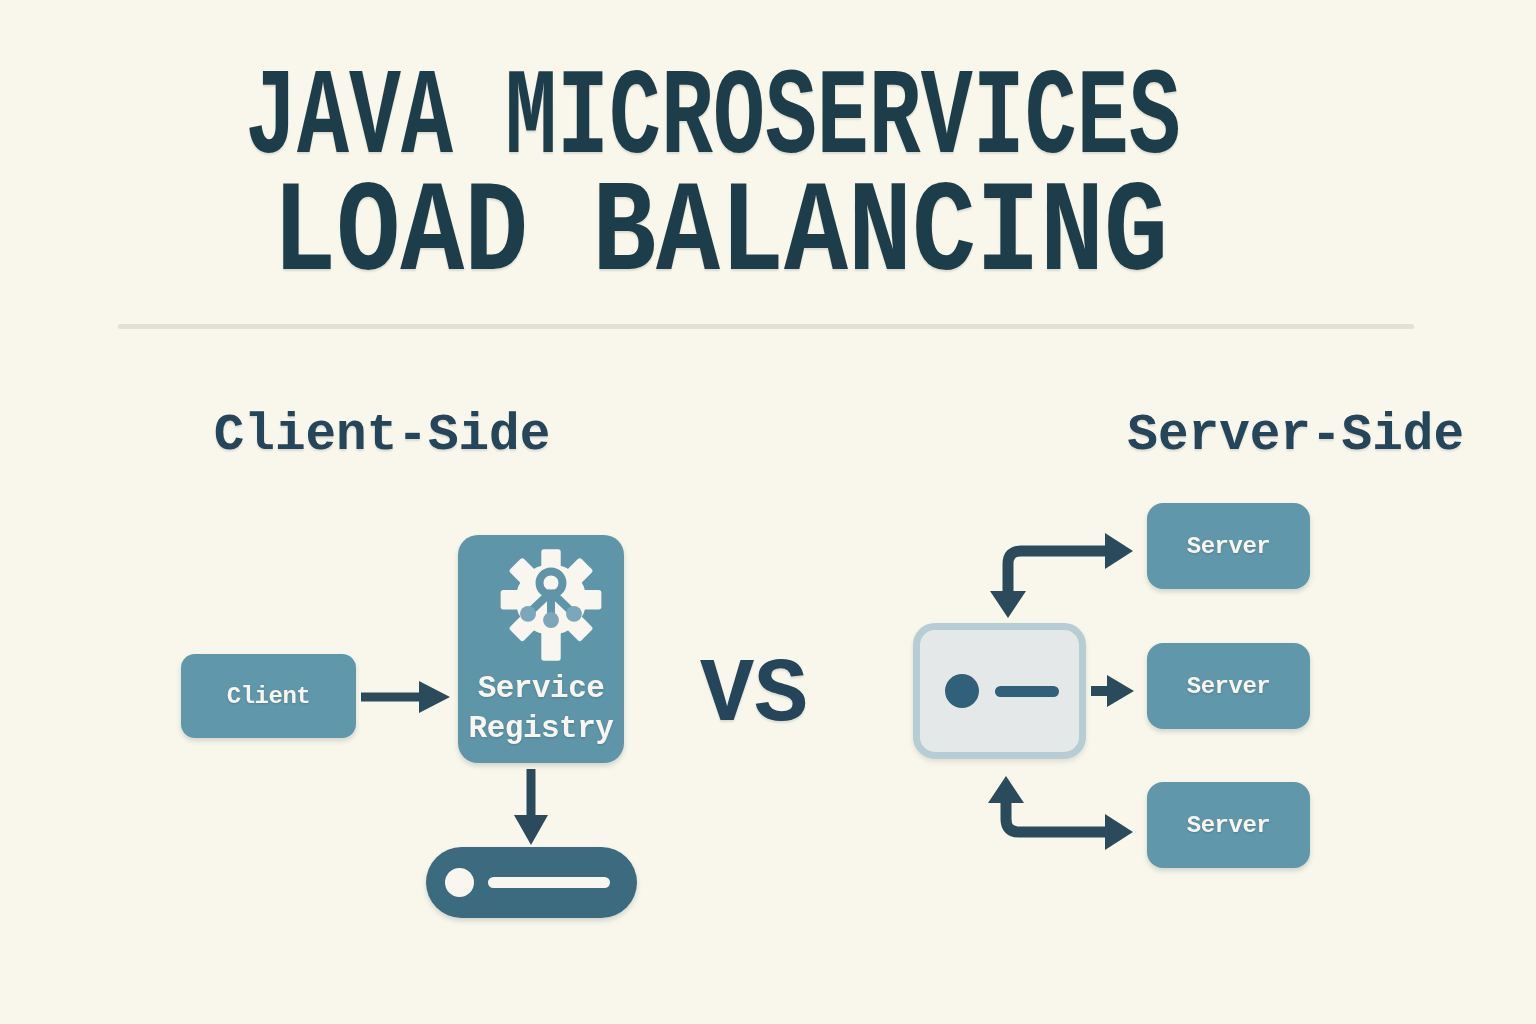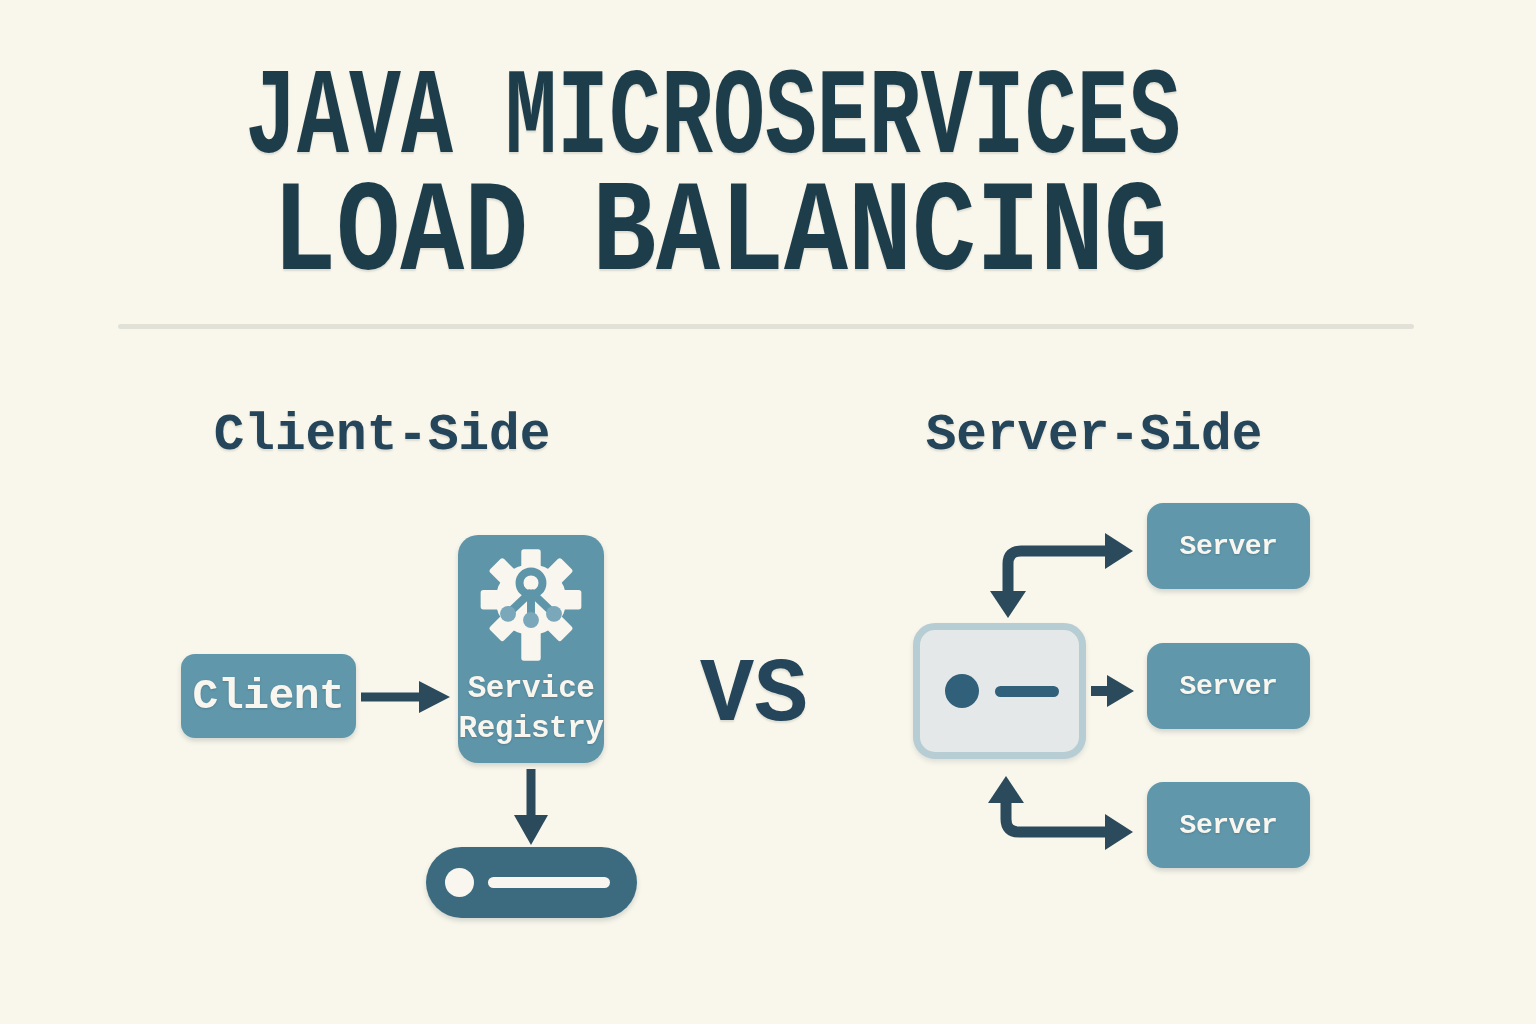--- a/index.html
+++ b/index.html
@@ -18,35 +18,35 @@
   .t1 .stretch{transform:scaleX(0.71);}
   .t2 .stretch{transform:scaleX(0.82);}
   
   .divider{position:absolute;left:118px;top:324px;width:1296px;height:5px;
     background:#e2e1d8;border-radius:3px;}
   
   .heading{position:absolute;top:401px;font-size:51px;line-height:70px;
     font-weight:bold;color:#24455a;text-align:center;white-space:nowrap;
     text-shadow:0 2px 2px rgba(60,70,70,0.15);}
   .heading-client{left:0;width:764px;}
-  .heading-server{left:724px;width:740px;}
+  .heading-server{left:724px;width:740px;text-align:right;}
   
   .tealbox{
     position:absolute;background:#6097ab;border-radius:14px;color:#f8f6ee;
     font-weight:bold;display:flex;align-items:center;justify-content:center;
     box-shadow:0 3px 5px rgba(40,60,70,0.18);
     text-shadow:0 1px 2px rgba(40,60,70,0.25);
   }
-  .client-box{left:181px;top:654px;width:175px;height:84px;font-size:43px;letter-spacing:-0.5px;}
+  .client-box{left:181px;top:654px;width:175px;height:84px;font-size:24px;letter-spacing:-0.5px;}
   .registry-box{left:458px;top:535px;width:146px;height:228px;border-radius:20px;
-    background:#5e95a9;flex-direction:column;justify-content:flex-start;}
+    background:#5e95a9;flex-direction:column;justify-content:flex-start;padding-left:20px;}
   .registry-box svg{margin-top:14px;}
   .registry-label{position:absolute;bottom:14px;left:0;width:100%;text-align:center;
     font-size:31px;line-height:40px;letter-spacing:-0.5px;}
-  .server-box{left:1147px;width:163px;height:86px;border-radius:16px;font-size:28px;letter-spacing:-0.5px;}
+  .server-box{left:1147px;width:163px;height:86px;border-radius:16px;font-size:24px;letter-spacing:-0.5px;}
   .server-1{top:503px;} .server-2{top:643px;} .server-3{top:782px;}
   
   .pill{position:absolute;left:426px;top:847px;width:211px;height:71px;border-radius:36px;
     background:#3c6b80;box-shadow:0 3px 5px rgba(40,60,70,0.18);}
   .pill-dot{position:absolute;left:19px;top:21px;width:29px;height:29px;border-radius:50%;background:#f8f6ee;}
   .pill-bar{position:absolute;left:62px;top:30px;width:122px;height:11px;border-radius:6px;background:#f8f6ee;}
   
   .lb-box{position:absolute;left:913px;top:623px;width:173px;height:136px;box-sizing:border-box;
     background:#e4e8e9;border:7px solid #b6cdd4;border-radius:22px;
     box-shadow:0 3px 5px rgba(40,60,70,0.12);}

